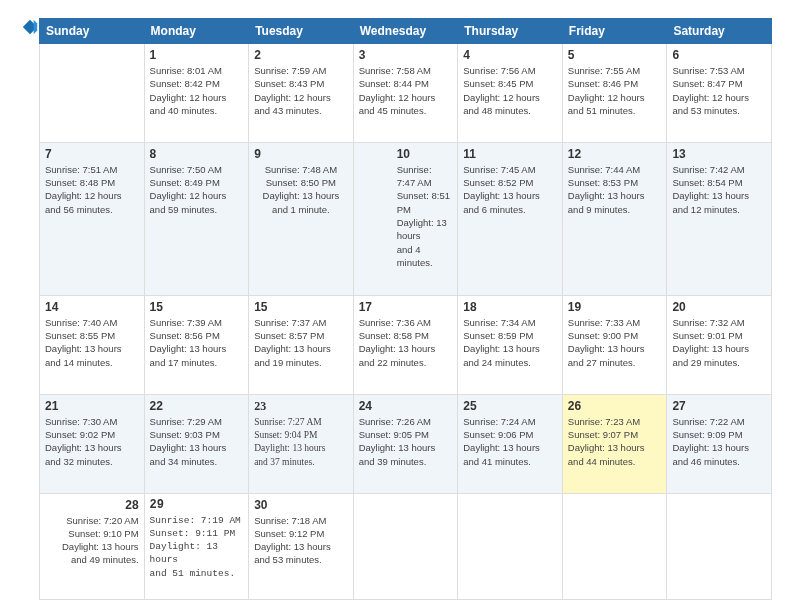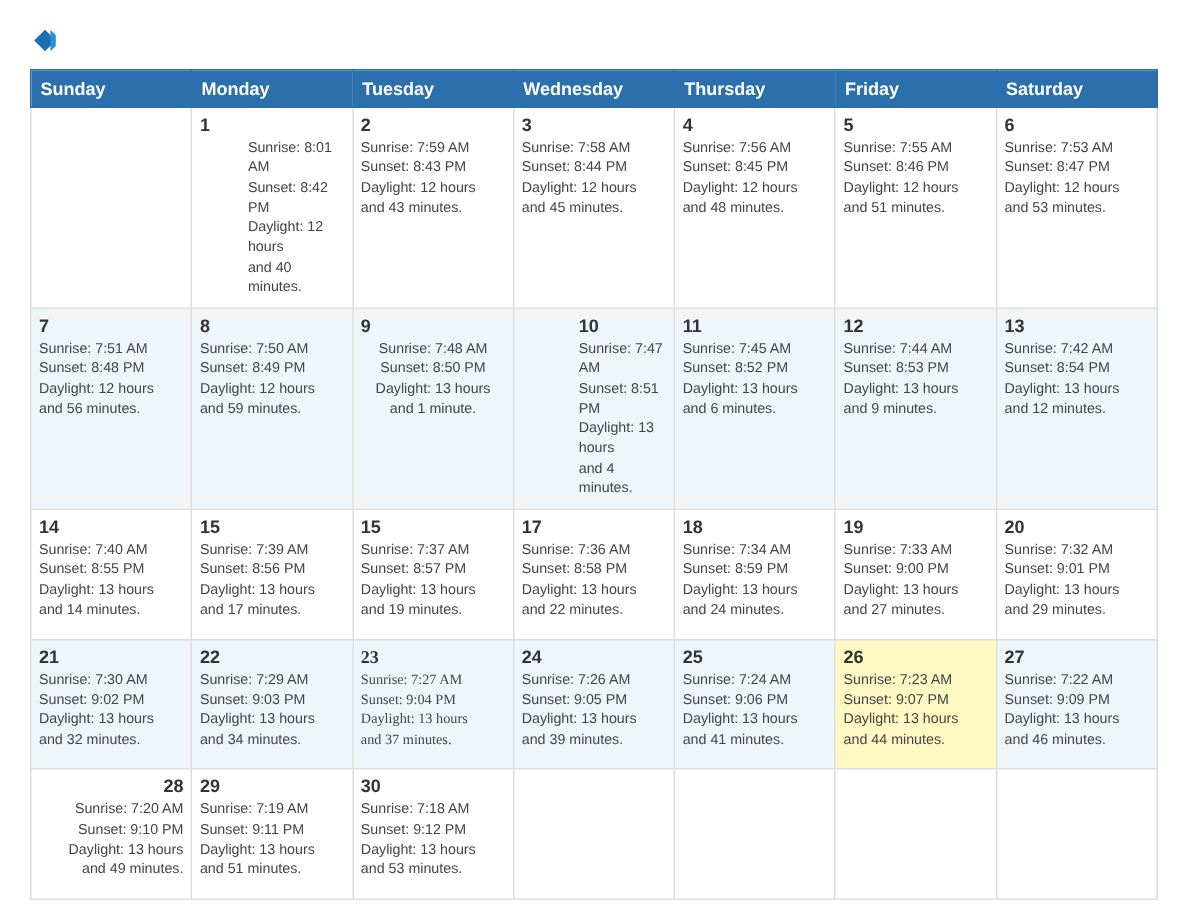--- a/index.html
+++ b/index.html
@@ -8,21 +8,21 @@
       background: #fff;
       width: 792px;
       height: 612px;
       overflow: hidden;
     }
     .page {
       width: 792px;
       height: 612px;
       padding: 18px 20px 12px 20px;
       display: flex;
-      flex-direction: column;
+      flex-direction: row;
     }
     .header {
       display: flex;
       justify-content: space-between;
       align-items: flex-start;
       margin-bottom: 10px;
     }
     .logo {
       display: flex;
       flex-direction: column;
@@ -135,21 +135,21 @@
           <th>Thursday</th>
           <th>Friday</th>
           <th>Saturday</th>
         </tr>
     </thead>
     <tbody id="calendar-body">
     <tr>
           <td style="background-color: rgb(255, 255, 255);"></td>
           <td style="background-color: rgb(255, 255, 255);">
             <span class="day-num">1</span>
-            <div class="day-info" style="white-space: pre-line; margin-left: 32px;">Sunrise: 8:01 AM
+            <div class="day-info" style="white-space: pre-line;">Sunrise: 8:01 AM
 Sunset: 8:42 PM
 Daylight: 12 hours
 and 40 minutes.</div>
           </td>
           <td style="background-color: rgb(255, 255, 255);">
             <span class="day-num">2</span>
             <div class="day-info" style="white-space: pre-line;">Sunrise: 7:59 AM
 Sunset: 8:43 PM
 Daylight: 12 hours
 and 43 minutes.</div>
@@ -337,21 +337,21 @@
           </td>
         </tr>
         <tr>
           <td style="background-color: rgb(255, 255, 255); text-align: right;">
             <span class="day-num">28</span>
             <div class="day-info" style="white-space: pre-line;">Sunrise: 7:20 AM
 Sunset: 9:10 PM
 Daylight: 13 hours
 and 49 minutes.</div>
           </td>
-          <td style="background-color: rgb(255, 255, 255);">
+          <td style="background-color: rgb(255, 255, 255); font-family: Liberation Mono, monospace;">
             <span class="day-num">29</span>
             <div class="day-info" style="white-space: pre-line;">Sunrise: 7:19 AM
 Sunset: 9:11 PM
 Daylight: 13 hours
 and 51 minutes.</div>
           </td>
           <td style="background-color: rgb(255, 255, 255);">
             <span class="day-num">30</span>
             <div class="day-info" style="white-space: pre-line;">Sunrise: 7:18 AM
 Sunset: 9:12 PM

